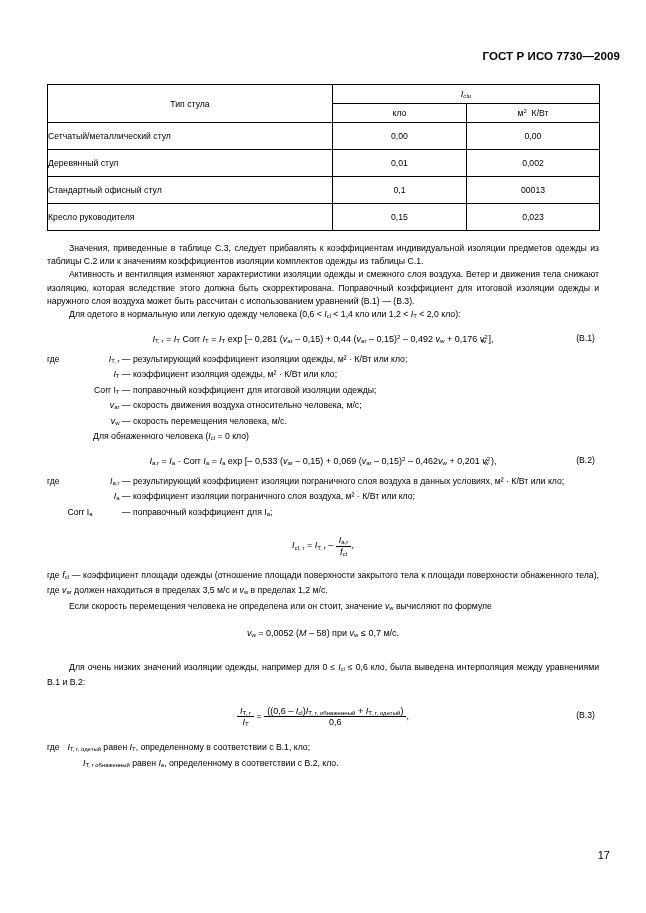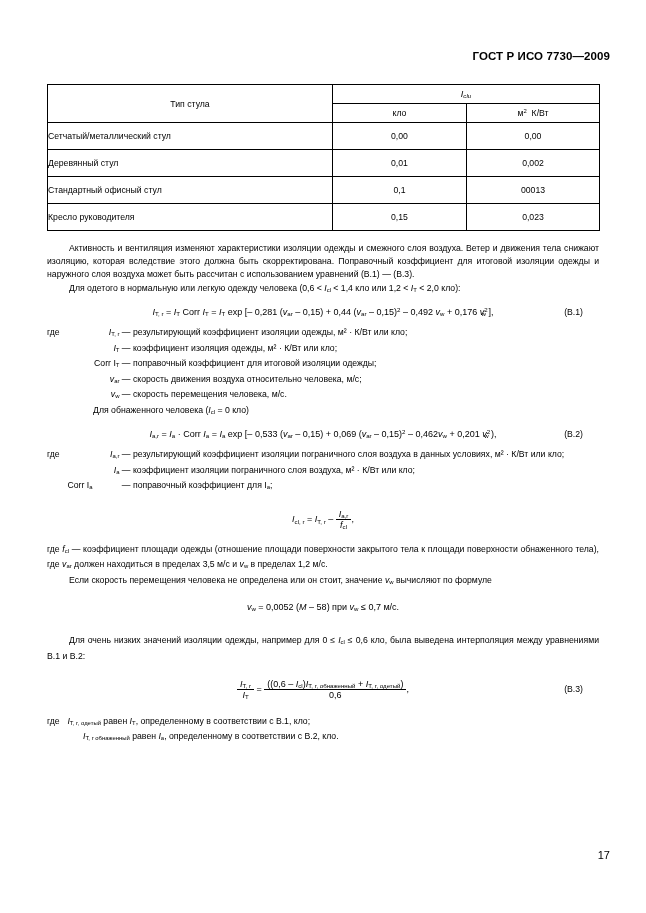--- a/index.html
+++ b/index.html
@@ -20,21 +20,21 @@
     left: 0; top: 0;
     width: 646px;
     height: 913px;
     background: #fff;
   }
 
   
   .doc-header {
     position: absolute;
     top: 50px;
-    right: 36px;
+    right: 26px;
     font-size: 11.5px;
     font-weight: bold;
     letter-spacing: 0.1px;
     white-space: nowrap;
   }
 
   
   .content {
     position: absolute;
     left: 47px;
@@ -108,21 +108,21 @@
 
   
   .formula-row {
     position: relative;
     font-size: 9px;
     text-align: center;
     padding: 9px 0 9px 0;
   }
   .formula-row .eq-num {
     position: absolute;
-    right: 16px;
+    right: 4px;
     top: 50%;
     transform: translateY(-50%);
     font-size: 8.7px;
   }
   .formula-body { display: inline-block; }
 
   
   .defs { font-size: 8.7px; line-height: 13.2px; }
   .defline { white-space: nowrap; }
   .dt { display: inline-block; text-align: right; }
@@ -199,20 +199,21 @@
         <tr>
           <td class="row-name">Кресло руководителя</td>
           <td class="row-val">0,15</td>
           <td class="row-val">0,023</td>
         </tr>
       </tbody>
     </table>
 
     <div class="block-gap"></div>
 
+    <p class="para indent">Значения, приведенные в таблице С.3,  следует прибавлять к коэффициентам индивидуальной изоляции предметов одежды из таблицы С.2  или к значениям коэффициентов изоляции комплектов  одежды  из  таблицы С.1.</p>
 
 
     <p class="para indent">Активность и вентиляция изменяют характеристики изоляции одежды и смежного слоя воздуха. Ветер и движения тела снижают изоляцию, которая вследствие этого должна быть скорректирована. Поправочный коэффициент для итоговой изоляции одежды и наружного слоя воздуха может быть рассчитан с использованием уравнений (В.1) — (В.3).</p>
 
     <p class="para indent">
       <span>Для одетого в нормальную или легкую одежду человека (0,6 &lt; </span><span class="it">I</span><sub>cl</sub><span> &lt; 1,4 кло или 1,2 &lt; </span><span class="it">I</span><sub>T</sub><span> &lt; 2,0 кло):</span>
     </p>
 
     <div class="formula-row">
       <span class="formula-body"><span class="it">I</span><sub>T, r</sub><span> = </span><span class="it">I</span><sub>T</sub><span> Сorr </span><span class="it">I</span><sub>T</sub><span> = </span><span class="it">I</span><sub>T</sub><span> exp [– 0,281 (</span><span class="it">v</span><sub>ar</sub><span> – 0,15) + 0,44 (</span><span class="it">v</span><sub>ar</sub><span> – 0,15)</span><sup>2</sup><span> – 0,492 </span><span class="it">v</span><sub>w</sub><span> + 0,176 </span><span class="it">v</span><sup>2</sup><sub style="margin-left:-6px;">w</sub><span> ],</span></span>

